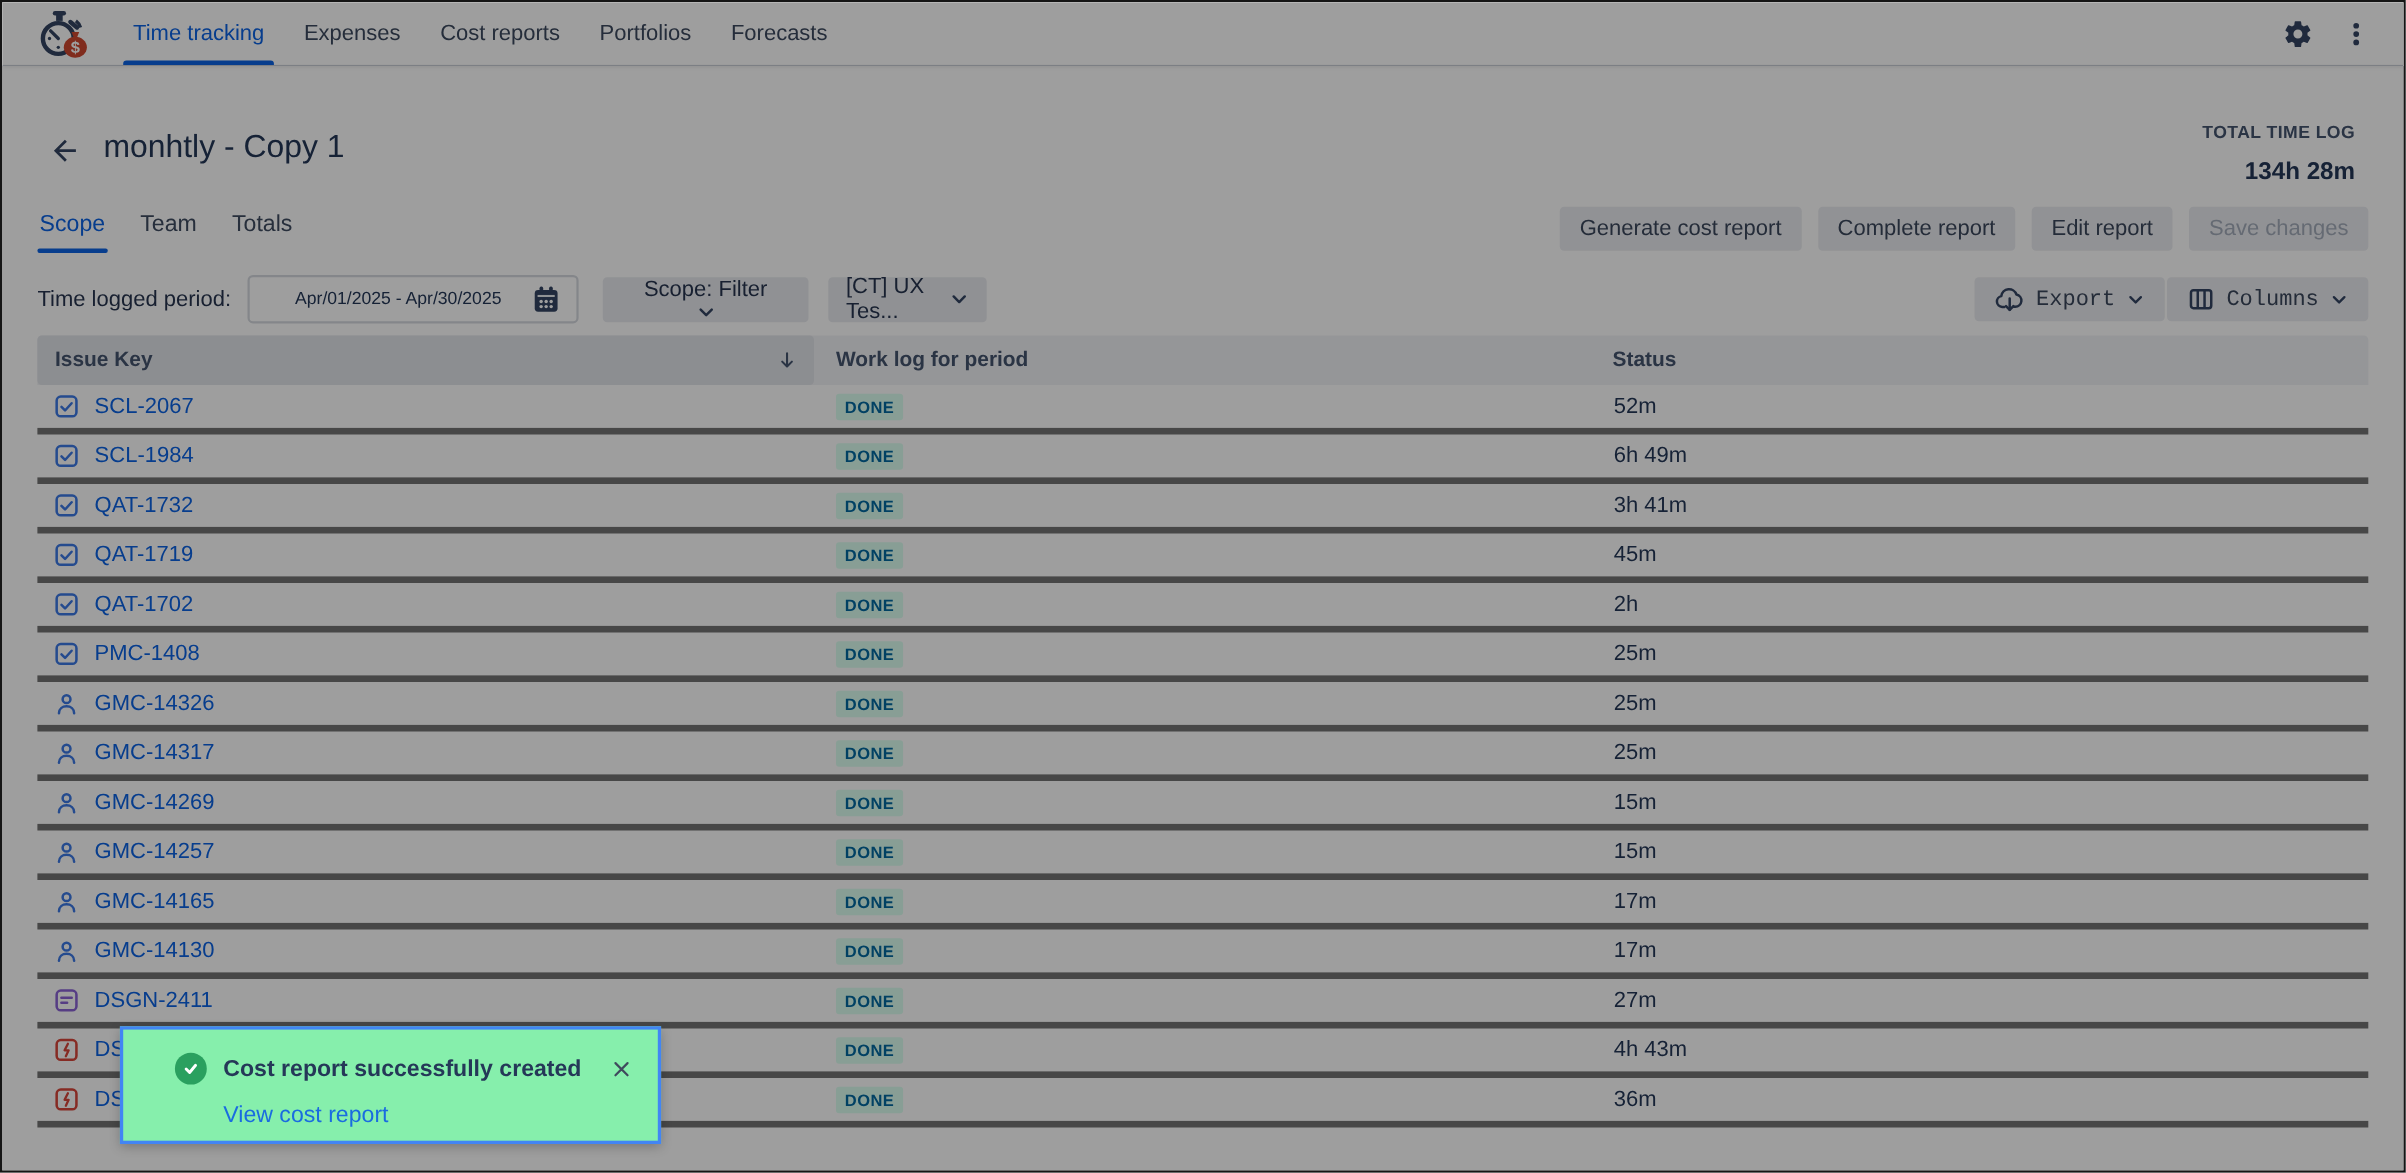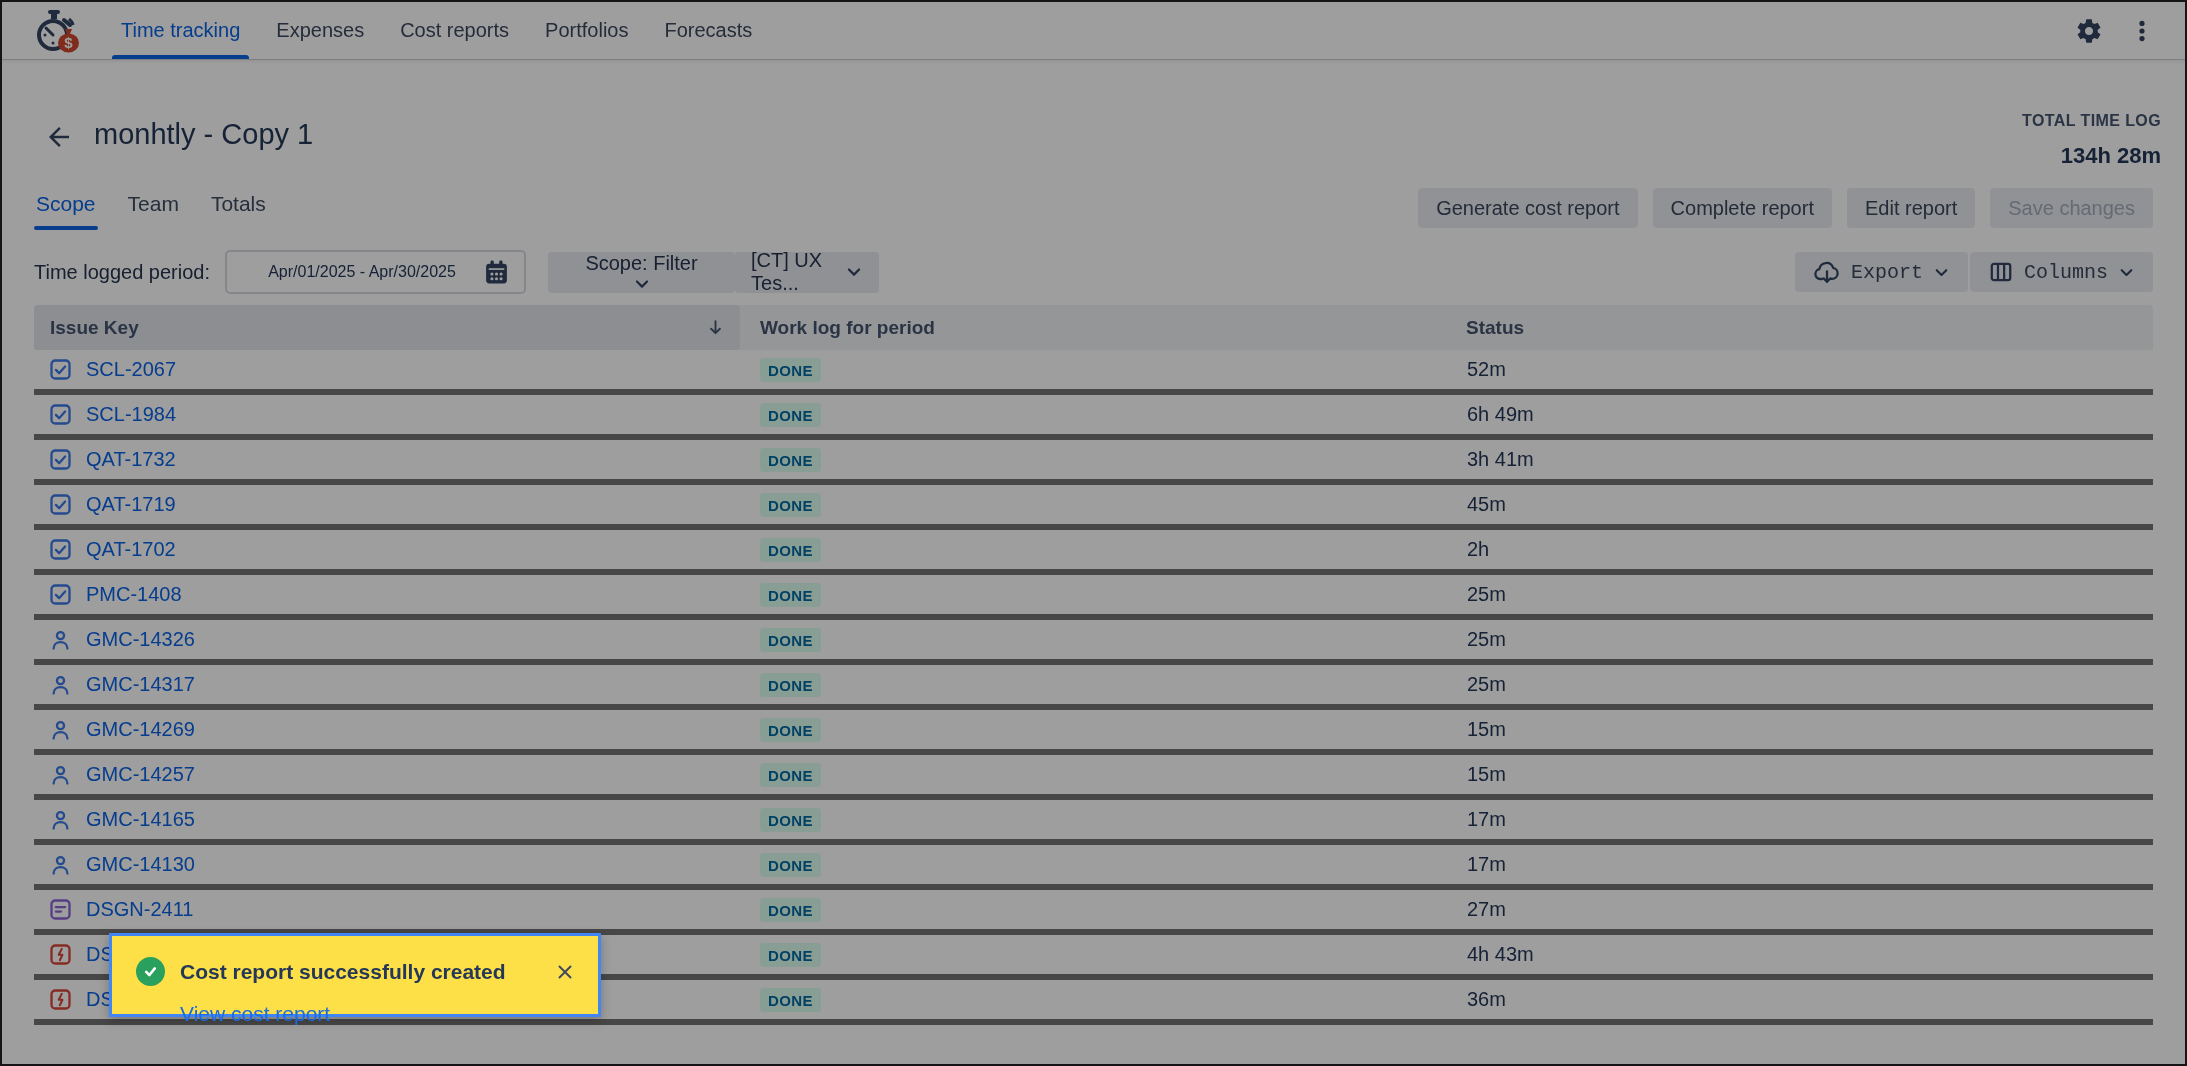--- a/index.html
+++ b/index.html
@@ -16,21 +16,21 @@
              font-size:20px; font-weight:500; color:#3d4a5f; cursor:pointer; }
   .nav-tab.active { color:#0c63e4; }
   .nav-tab.active::after { content:""; position:absolute; left:4px; right:4px; bottom:0; height:4px;
              background:#0c63e4; border-radius:3px 3px 0 0; }
   .nav-right { margin-left:auto; display:flex; align-items:center; gap:26px; }
   .icon-btn { display:flex; align-items:center; cursor:pointer; }
 
   
   .back-btn { position:absolute; left:42px; top:120px; cursor:pointer; }
   .page-title { position:absolute; left:92px; top:116px; font-size:29px; font-weight:500; color:#253858; }
-  .total-block { position:absolute; right:24px; top:110px; text-align:right; }
+  .total-block { position:absolute; right:44px; top:110px; text-align:right; }
   .total-label { font-size:16px; font-weight:700; color:#44546f; letter-spacing:.4px; }
   .total-value { margin-top:13px; font-size:22px; font-weight:700; color:#253858; }
 
   
   .sec-tabs { position:absolute; left:32px; top:190px; display:flex; gap:28px; }
   .sec-tab { position:relative; padding:0 2px 14px 2px; font-size:21px; font-weight:500; color:#3f4c61; cursor:pointer; }
   .sec-tab.active { color:#0c63e4; }
   .sec-tab.active::after { content:""; position:absolute; left:0; right:0; bottom:0; height:4px; background:#0c63e4; border-radius:3px; }
   .actions { position:absolute; right:32px; top:186px; display:flex; gap:15px; }
   .btn { height:40px; display:flex; align-items:center; gap:10px; padding:0 18px; background:#ebecf0;
@@ -39,21 +39,21 @@
 
   
   .filter-row { position:absolute; left:32px; right:32px; top:248px; height:44px; display:flex; align-items:center; }
   .filter-label { font-size:20px; color:#27354f; }
   .date-input { margin-left:15px; width:301px; height:44px; background:#fff; border:2px solid #d5d9df; border-radius:5px;
                 display:flex; align-items:center; padding:0 14px; cursor:pointer; }
   .date-text { flex:1; text-align:center; font-size:16px; color:#253858; }
   .select { height:41px; background:#e9ebef; border-radius:4px; display:flex; align-items:center;
             justify-content:space-between; padding:0 16px; font-size:20px; color:#27354f; cursor:pointer; }
   .select.scope { margin-left:22px; width:187px;flex-direction:column; }
-  .select.project { width:144px; }
+  .select.project { margin-left:18px; width:144px; }
   .view-controls { margin-left:auto; display:flex; gap:2px;font-family:Liberation Mono, monospace; }
 
   
   .table { position:absolute; left:32px; right:32px; top:303px; }
   .thead { display:flex; height:45px; background:#f1f2f5; align-items:stretch; border-radius:4px 4px 0 0; }
   .th { display:flex; align-items:center; font-size:19px; font-weight:600; color:#44546f; }
   .th-key { width:706px; background:#e3e5ea; border-radius:4px; padding:0 14px 0 16px; cursor:pointer; }
   .th-key .sort { margin-left:auto; display:flex; align-items:center; }
   .th-status { width:707px; padding-left:20px; cursor:pointer; }
   .th-log { flex:1; padding-left:20px; cursor:pointer; }
@@ -61,22 +61,22 @@
   .cell-key { width:706px; display:flex; align-items:center; gap:14px; padding-left:15px; }
   .issue-link { font-size:20px; color:#0c63e4; text-decoration:none; cursor:pointer; }
   .cell-status { width:707px; padding-left:20px; }
   .badge { display:inline-block; background:#dcfff1; color:#0369a1; font-size:15px; font-weight:700;
            letter-spacing:.4px; padding:4px 8px 3px; border-radius:3px; }
   .cell-log { flex:1; padding-left:20px; font-size:20px; color:#253858; }
   .ticon { width:23px; height:23px; flex:0 0 auto; }
 
   
   .dim { position:absolute; inset:0; background:rgba(0,0,0,.38); z-index:50; }
-  .toast { position:absolute; left:107px; top:931px; width:492px; height:84px; background:#fde047;
-           border:3px solid #4285f4; z-index:60; box-shadow:0 3px 10px rgba(0,0,0,.25); }
+  .toast { position:absolute; left:107px; top:931px; width:492px; height:107px; background:#86efac;
+           border:3px solid #4285f4; z-index:60; box-shadow:0 3px 10px rgba(0,0,0,.25);padding-left:23px; }
   .toast-row { display:flex; align-items:center; padding:21px 22px 0 24px; }
   .check-circle { width:29px; height:29px; border-radius:50%; background:#2aa05f; display:flex;
                   align-items:center; justify-content:center; flex:0 0 auto; }
   .toast-msg { margin-left:15px; font-size:21px; font-weight:700; color:#253858; }
   .toast-close { margin-left:auto; cursor:pointer; display:flex; align-items:center; }
   .toast-link { display:inline-block; margin:16px 0 0 68px; font-size:21px; font-weight:500; color:#1a6ce0;
                 text-decoration:none; cursor:pointer; }
 </style>
 </head>
 <body>

